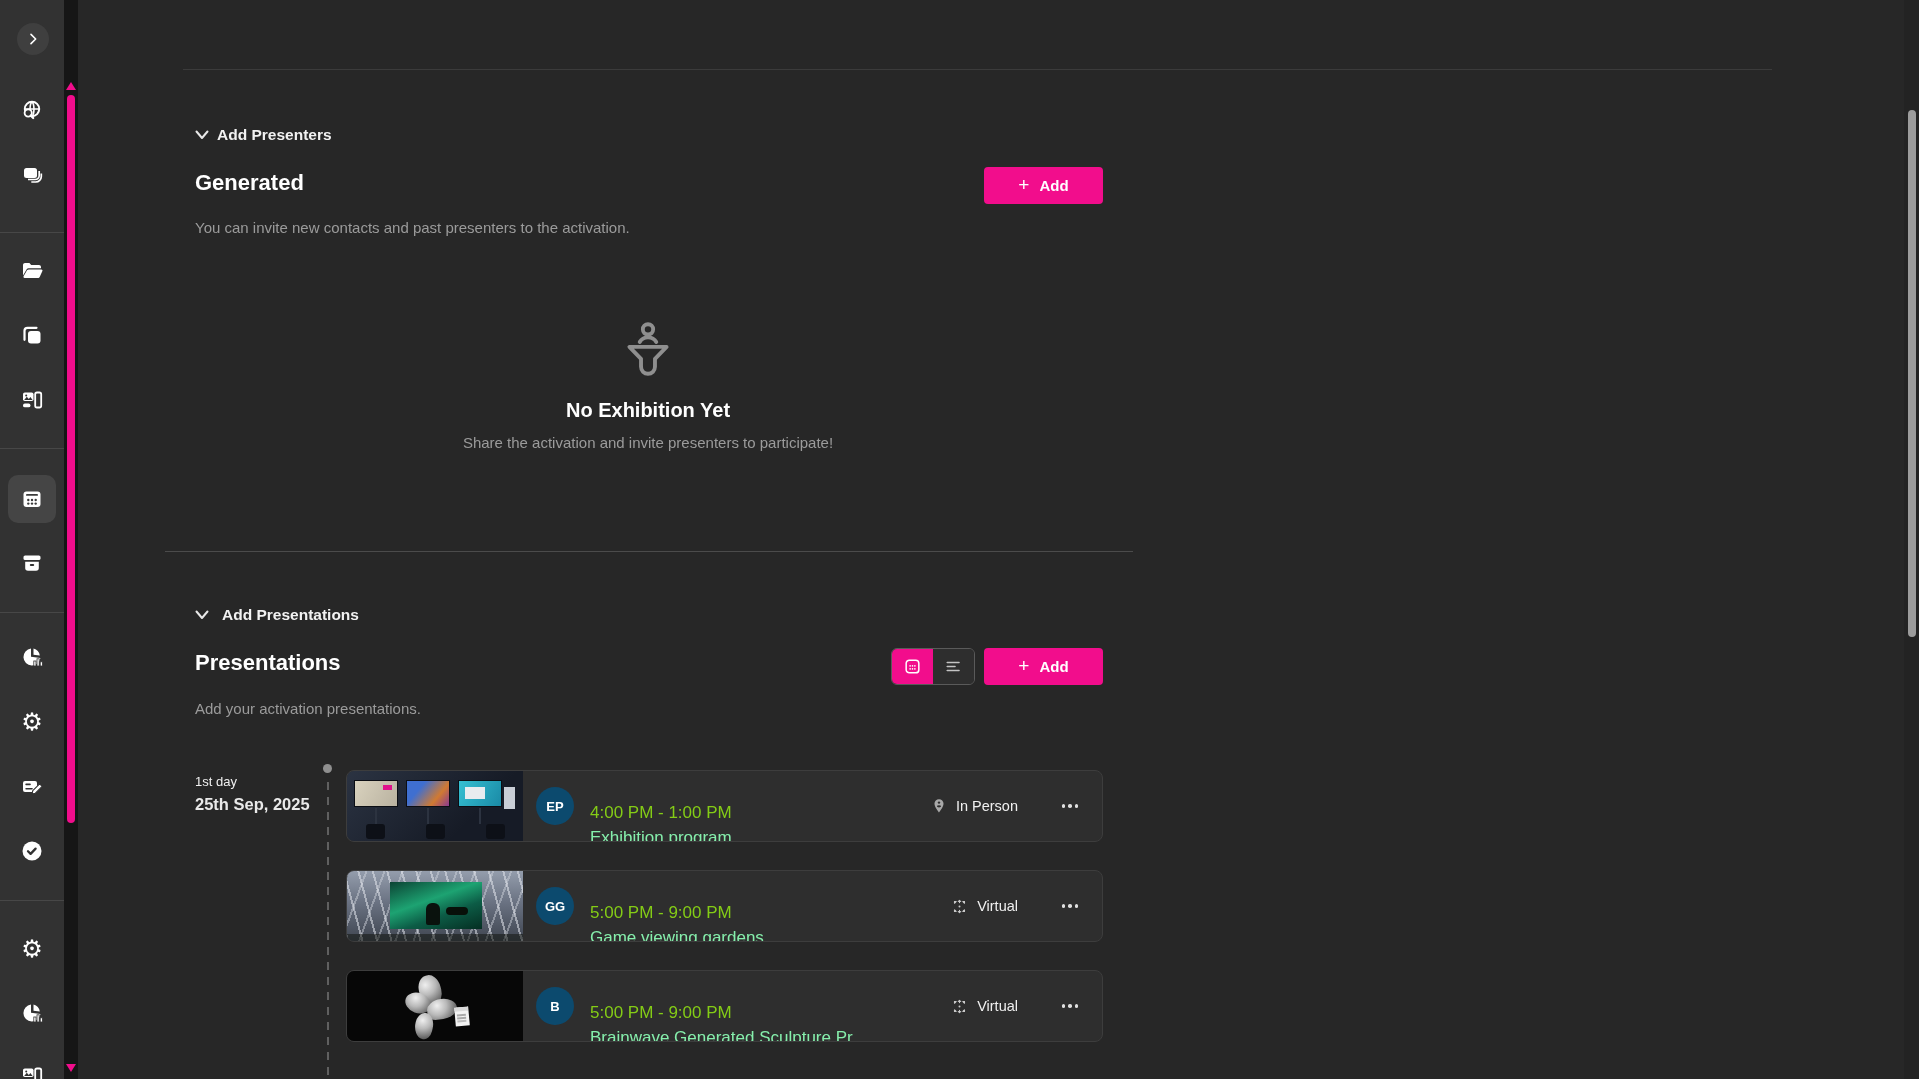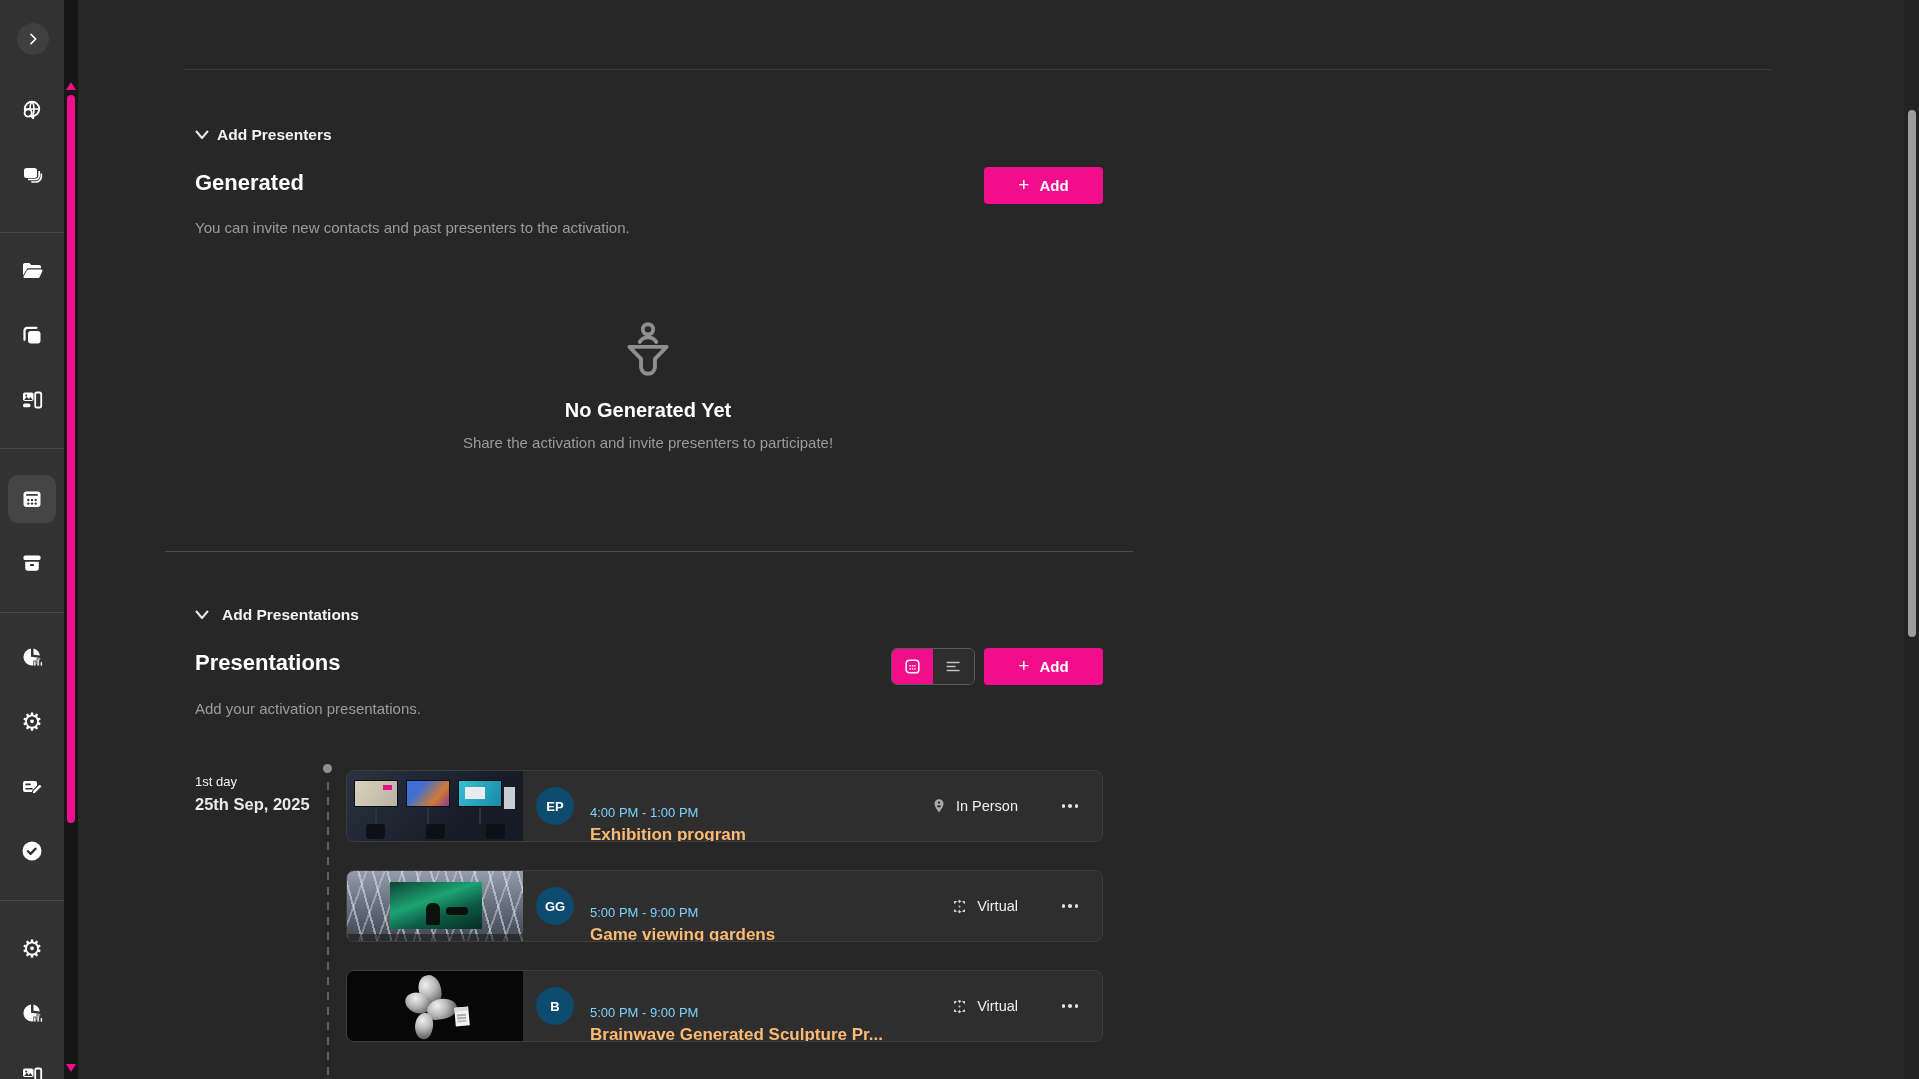--- a/index.html
+++ b/index.html
@@ -67,22 +67,22 @@
   .tl-line { position:absolute; left:327px; top:782px; width:2px; height:297px;
              background:repeating-linear-gradient(180deg,#606060 0 8px,transparent 8px 15px); }
 
   .card { position:absolute; left:346px; width:757px; height:72px; background:#2e2e2e;
           border:1px solid #3d3d3d; border-radius:8px; display:flex; overflow:hidden; cursor:pointer; }
   .thumb { width:176px; height:100%; flex:none; position:relative; overflow:hidden; }
   .card-body { position:relative; flex:1; display:flex; align-items:center; }
   .avatar { width:38px; height:38px; border-radius:50%; background:#0c4a6e; color:#ffffff; font-size:13px;
             font-weight:bold; display:flex; align-items:center; justify-content:center; margin-left:13px; flex:none; }
   .card-text { margin-left:16px; display:flex; flex-direction:column; gap:5px; }
-  .card-time { color:#7dd3fc; font-size:13px;margin-top:38px; }
-  .card-title { color:#fdba74; font-size:17px; font-weight:bold; }
+  .card-time { color:#84cc16; font-size:17px;margin-top:38px; }
+  .card-title { color:#86efac; font-size:17px; font-weight:normal; }
   .card-mode { position:absolute; right:84px; display:flex; align-items:center; gap:9px; color:#f0f0f0; font-size:14.5px; }
   .more { position:absolute; right:22px; display:flex; gap:3px; padding:6px 2px; cursor:pointer; }
   .more i { width:3.5px; height:3.5px; border-radius:50%; background:#e0e0e0; }
 
   
   .t1 { background:linear-gradient(135deg,#2b3342 0%,#161b26 70%); }
   .t1 .mon { position:absolute; top:9px; width:44px; height:27px; border:1px solid #0b0e14; }
   .t1 .m1 { left:7px;  background:linear-gradient(120deg,#d9d2be,#b9b2a0); }
   .t1 .m1::after { content:""; position:absolute; right:5px; top:4px; width:9px; height:5px; background:#e0128c; }
   .t1 .m2 { left:59px; background:linear-gradient(130deg,#3f6fd0 30%,#d07a32 70%,#8a3a90); }
@@ -281,21 +281,21 @@
   <p class="section-desc" style="top:219px;">You can invite new contacts and past presenters to the activation.</p>
 
   <div class="empty">
     <div class="e-icon">
       <svg width="62" height="62" viewBox="0 0 24 24">
         <circle cx="12" cy="4.4" r="2" fill="none" stroke="#8f8f8f" stroke-width="1.5"></circle>
         <path d="M8.8 9.3c.6-1.1 1.8-1.8 3.2-1.8s2.6.7 3.2 1.8" fill="none" stroke="#8f8f8f" stroke-width="1.5" stroke-linecap="round"></path>
         <path d="M4.8 11.2h14.4l-4.5 4.6v3.1a2.7 2.7 0 0 1-5.4 0v-3.1l-4.5-4.6z" fill="none" stroke="#8f8f8f" stroke-width="1.5" stroke-linejoin="round"></path>
       </svg>
     </div>
-    <div class="e-title">No Generated Yet</div>
+    <div class="e-title">No Exhibition Yet</div>
     <div class="e-sub">Share the activation and invite presenters to participate!</div>
   </div>
 
   <div class="hdivider" style="left:165px; top:551px; width:968px;"></div>
 
   <div class="collapse-row" style="left:195px; top:606px;">
     <svg width="14" height="10" viewBox="0 0 14 10">
         <polyline points="1.5,1.5 7,8 12.5,1.5" fill="none" stroke="#e8e8e8" stroke-width="2" stroke-linecap="round" stroke-linejoin="round"></polyline>
       </svg>
     <span>Add Presentations</span>

